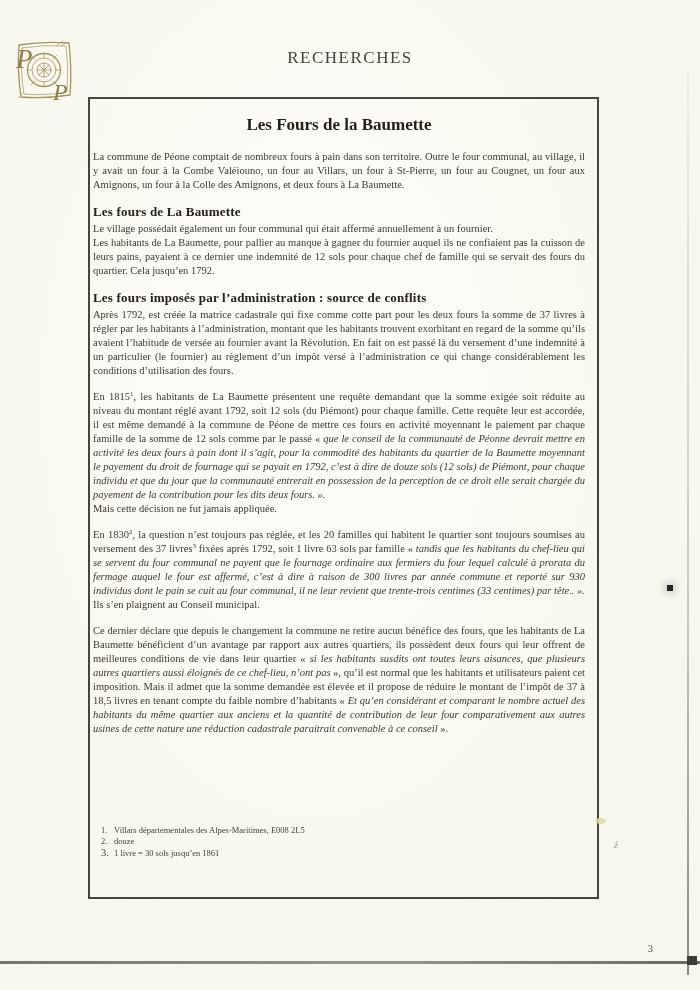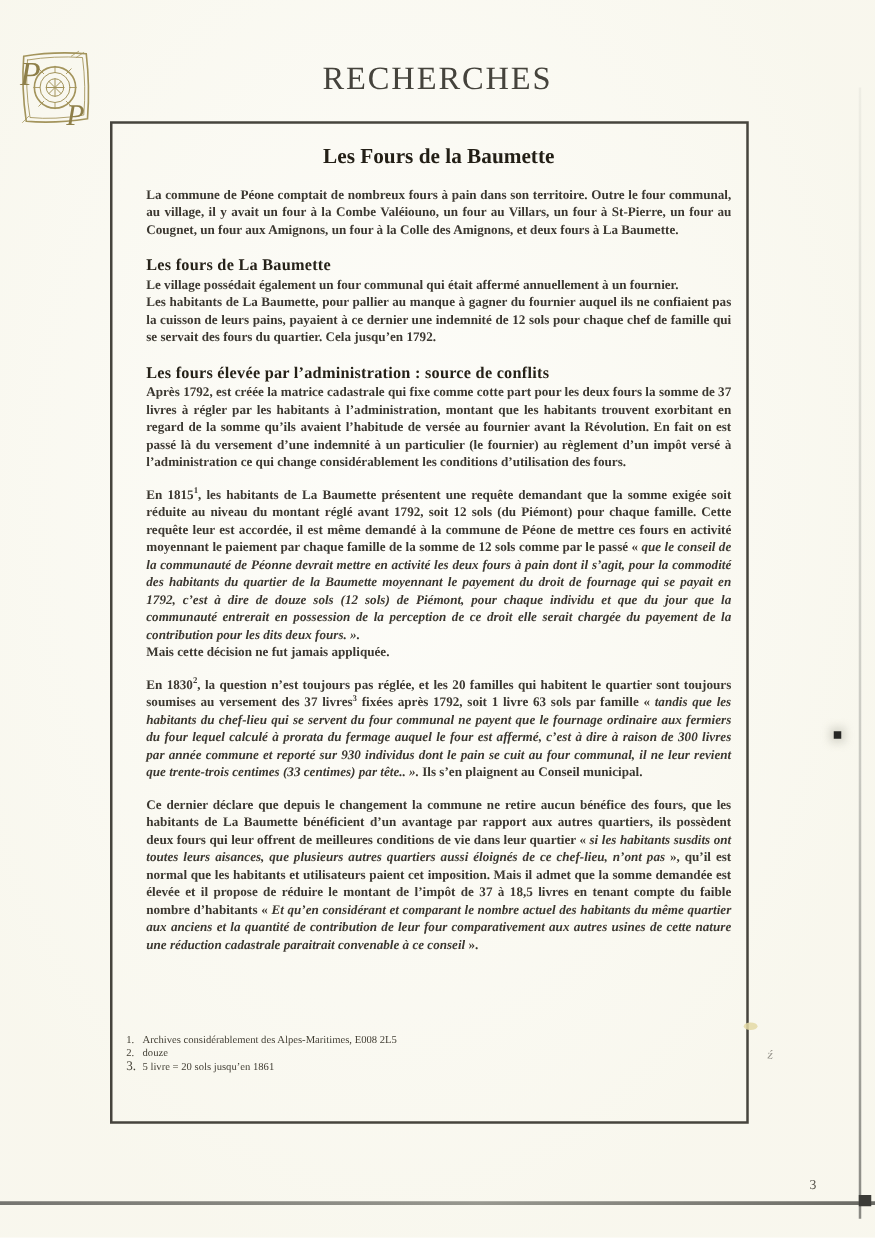--- a/index.html
+++ b/index.html
@@ -3,28 +3,28 @@
 <meta charset="utf-8">
 <style>
   html,body{margin:0;padding:0;}
   body{width:700px;height:990px;background:#ffffff;font-family:"Liberation Serif","DejaVu Serif",serif;}
   .scan-page{position:relative;width:700px;height:990px;background:#fbfaf2;overflow:hidden;}
   .scan-page::before{content:"";position:absolute;inset:0;
     background:radial-gradient(ellipse at 45% 40%, rgba(255,255,255,.55), rgba(240,238,224,.25) 75%);
     pointer-events:none;}
   
   .header-title{position:absolute;top:48px;left:0;right:0;text-align:center;
-    font-size:26px;letter-spacing:1.5px;color:#45433c;font-weight:400;margin:0;}
+    font-size:17px;letter-spacing:1.5px;color:#45433c;font-weight:400;margin:0;}
   .stamp{position:absolute;top:37px;left:13px;width:64px;height:66px;}
   
   .doc-box{position:absolute;left:88px;top:97px;width:511px;height:802px;
-    border:2px solid #46443d;box-sizing:border-box;padding:14px 12px 0 27px;
+    border:2px solid #46443d;box-sizing:border-box;padding:14px 12px 0 3px;
     color:#3c3831;}
   .doc-title{font-size:17px;font-weight:bold;text-align:center;margin:2px 0 15px;color:#231f16;}
-  .para{font-size:10.5px;line-height:14px;text-align:justify;margin:0 0 12px;font-weight:bold;}
+  .para{font-size:10.5px;line-height:14px;text-align:justify;margin:0 0 12px;}
   .para sup{font-size:7px;line-height:0;}
   .para em{font-style:italic;}
   .sec-heading{font-size:13px;font-weight:bold;margin:10px 0 2px;color:#262219;letter-spacing:.2px;}
   
   .footnotes{position:absolute;left:11px;right:14px;bottom:38px;font-size:8.5px;line-height:11px;color:#444036;}
   .footnote{display:flex;align-items:baseline;}
   .fn-num{width:13px;flex:0 0 13px;}
   .fn-num.fn-big{font-size:10.5px;}
   
   .page-number{position:absolute;right:47px;bottom:36px;font-size:11px;color:#55524a;}
@@ -67,38 +67,38 @@
 
   <div class="doc-box">
     <h2 class="doc-title">Les Fours de la Baumette</h2>
 
     <p class="para"><span>La commune de Péone comptait de nombreux fours à pain dans son territoire. Outre le four communal, au village, il y avait un four à la Combe Valéiouno, un four au Villars, un four à St-Pierre, un four au Cougnet, un four aux Amignons, un four à la Colle des Amignons, et deux fours à La Baumette.</span></p>
 
     <h3 class="sec-heading">Les fours de La Baumette</h3>
 
     <p class="para"><span>Le village possédait également un four communal qui était affermé annuellement à un fournier.</span><br><span>Les habitants de La Baumette, pour pallier au manque à gagner du fournier auquel ils ne confiaient pas la cuisson de leurs pains, payaient à ce dernier une indemnité de 12 sols pour chaque chef de famille qui se servait des fours du quartier. Cela jusqu’en 1792.</span></p>
 
-    <h3 class="sec-heading">Les fours élevée par l’administration : source de conflits</h3>
+    <h3 class="sec-heading">Les fours imposés par l’administration : source de conflits</h3>
     <p class="para"><span>Après 1792, est créée la matrice cadastrale qui fixe comme cotte part pour les deux fours la somme de 37 livres à régler par les habitants à l’administration, montant que les habitants trouvent exorbitant en regard de la somme qu’ils avaient l’habitude de versée au fournier avant la Révolution. En fait on est passé là du versement d’une indemnité à un particulier (le fournier) au règlement d’un impôt versé à l’administration ce qui change considérablement les conditions d’utilisation des fours.</span></p>
     <p class="para"><span>En 1815</span><sup>1</sup><span>, les habitants de La Baumette présentent une requête demandant que la somme exigée soit réduite au niveau du montant réglé avant 1792, soit 12 sols (du Piémont) pour chaque famille. Cette requête leur est accordée, il est même demandé à la commune de Péone de mettre ces fours en activité moyennant le paiement par chaque famille de la somme de 12 sols comme par le passé « </span><em>que le conseil de la communauté de Péonne devrait mettre en activité les deux fours à pain dont il s’agit, pour la commodité des habitants du quartier de la Baumette moyennant le payement du droit de fournage qui se payait en 1792, c’est à dire de douze sols (12 sols) de Piémont, pour chaque individu et que du jour que la communauté entrerait en possession de la perception de ce droit elle serait chargée du payement de la contribution pour les dits deux fours. ».</em><br><span>Mais cette décision ne fut jamais appliquée.</span></p>
     <p class="para"><span>En 1830</span><sup>2</sup><span>, la question n’est toujours pas réglée, et les 20 familles qui habitent le quartier sont toujours soumises au versement des 37 livres</span><sup>3</sup><span> fixées après 1792, soit 1 livre 63 sols par famille « </span><em>tandis que les habitants du chef-lieu qui se servent du four communal ne payent que le fournage ordinaire aux fermiers du four lequel calculé à prorata du fermage auquel le four est affermé, c’est à dire à raison de 300 livres par année commune et reporté sur 930 individus dont le pain se cuit au four communal, il ne leur revient que trente-trois centimes (33 centimes) par tête.. ».</em><span> Ils s’en plaignent au Conseil municipal.</span></p>
     <p class="para"><span>Ce dernier déclare que depuis le changement la commune ne retire aucun bénéfice des fours, que les habitants de La Baumette bénéficient d’un avantage par rapport aux autres quartiers, ils possèdent deux fours qui leur offrent de meilleures conditions de vie dans leur quartier « </span><em>si les habitants susdits ont toutes leurs aisances, que plusieurs autres quartiers aussi éloignés de ce chef-lieu, n’ont pas</em><span> », qu’il est normal que les habitants et utilisateurs paient cet imposition. Mais il admet que la somme demandée est élevée et il propose de réduire le montant de l’impôt de 37 à 18,5 livres en tenant compte du faible nombre d’habitants « </span><em>Et qu’en considérant et comparant le nombre actuel des habitants du même quartier aux anciens et la quantité de contribution de leur four comparativement aux autres usines de cette nature une réduction cadastrale paraitrait convenable à ce conseil</em><span> ».</span></p>
 
     <div class="footnotes">
       <div class="footnote">
         <span class="fn-num">1.</span>
-        <span>Archives considérablement des Alpes-Maritimes, E008 2L5</span>
+        <span>Villars départementales des Alpes-Maritimes, E008 2L5</span>
       </div>
       <div class="footnote">
         <span class="fn-num">2.</span>
         <span>douze</span>
       </div>
       <div class="footnote">
         <span class="fn-num fn-big">3.</span>
-        <span>5 livre = 20 sols jusqu’en 1861</span>
+        <span>1 livre = 30 sols jusqu’en 1861</span>
       </div>
     </div>
   </div>
 
   <div class="page-number">3</div>
 
   <div class="dot-artifact"></div>
   <div class="right-edge-line"></div>
   <div class="bottom-edge-line"></div>
   <div class="bottom-edge-block"></div>

